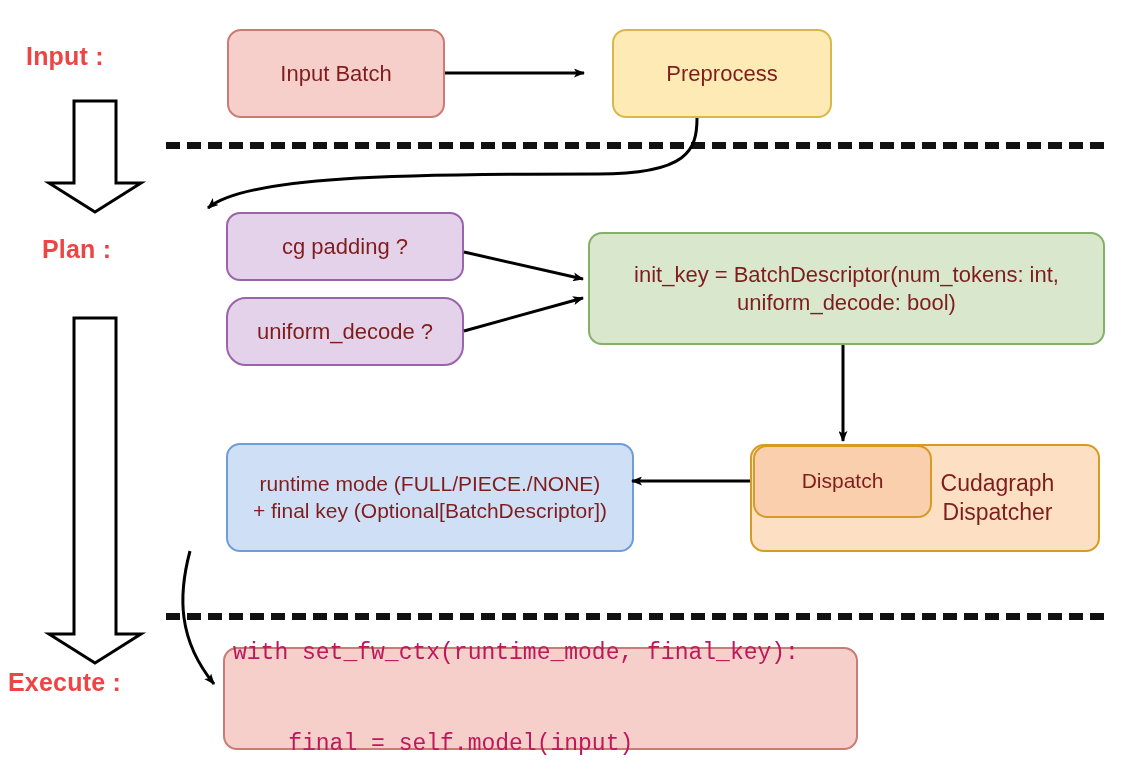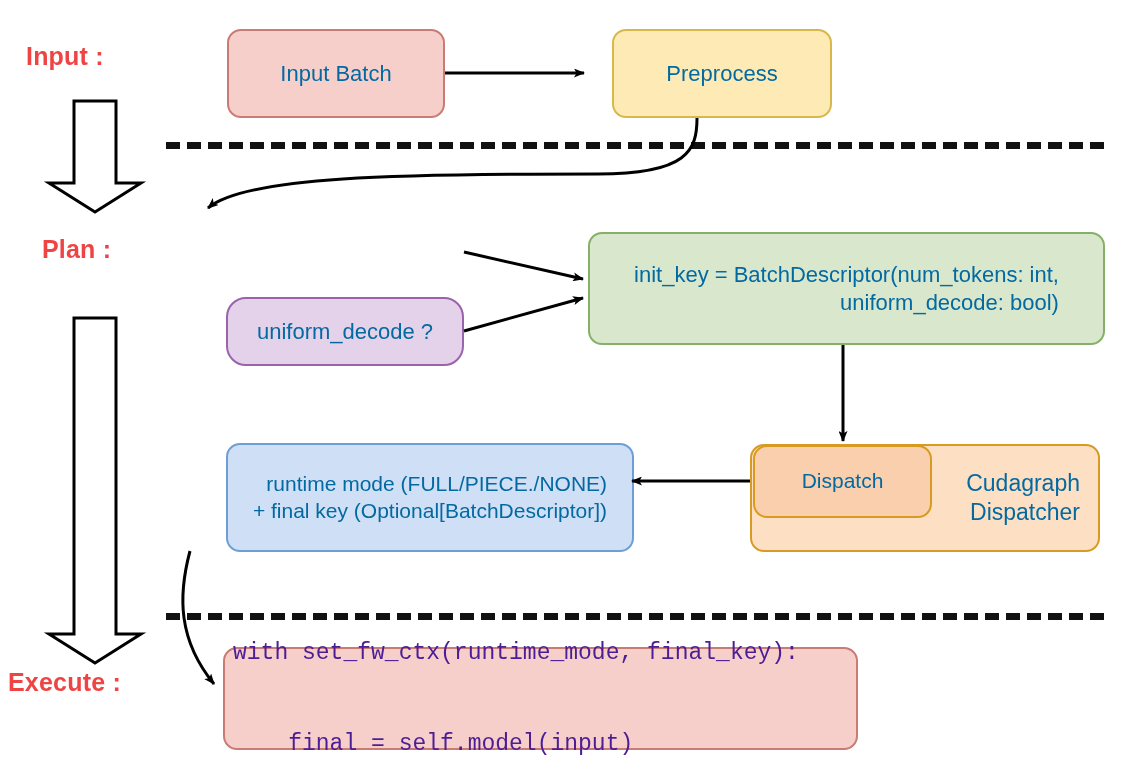--- a/index.html
+++ b/index.html
@@ -19,26 +19,26 @@
     white-space:nowrap;
     letter-spacing:0.2px;
   }
 
   .node{
     position:absolute;
     box-sizing:border-box;
     display:flex;
     align-items:center;
     justify-content:center;
-    text-align:right;
+    text-align:center;
     border-radius:14px;
     border-width:2px;
     border-style:solid;
     font-size:22px;
-    color:#0369a1;
+    color:#7f1d1d;
     line-height:1.25;
     padding:4px 10px;
   }
 
   .node-input-batch{
     left:227px;top:29px;width:218px;height:89px;
     background:#f6cfcb;border-color:#c97b74;
   }
   .node-preprocess{
     left:612px;top:29px;width:220px;height:89px;
@@ -80,21 +80,21 @@
     left:223px;top:647px;width:635px;height:103px;
     background:#f6cfcb;border-color:#c97b74;
     font-family:"Liberation Mono","DejaVu Sans Mono",monospace;
     font-size:23px;
     justify-content:flex-start;
     align-items:center;
     padding-left:8px;
     white-space:pre;
     text-align:left;
     line-height:1.32;
-    color:#4c1d95;
+    color:#be185d;
   }
 
   .dashed-line{
     position:absolute;
     height:0;
     border-top:7px dashed #111;
     z-index:1;
   }
   .dash-1{left:166px;top:142px;width:938px;}
   .dash-2{left:166px;top:613px;width:938px;}
@@ -148,20 +148,23 @@
   </svg>
 
   <div class="node node-input-batch">
     <span>Input Batch</span>
   </div>
 
   <div class="node node-preprocess">
     <span>Preprocess</span>
   </div>
 
+  <div class="node node-cg-padding">
+    <span>cg padding ?</span>
+  </div>
 
   <div class="node node-uniform-decode">
     <span>uniform_decode ?</span>
   </div>
 
   <div class="node node-init-key">
     <span style="display:block;">
       <span style="display:block;">init_key = BatchDescriptor(num_tokens: int,</span>
       <span style="display:block;">uniform_decode: bool)</span>
     </span>

